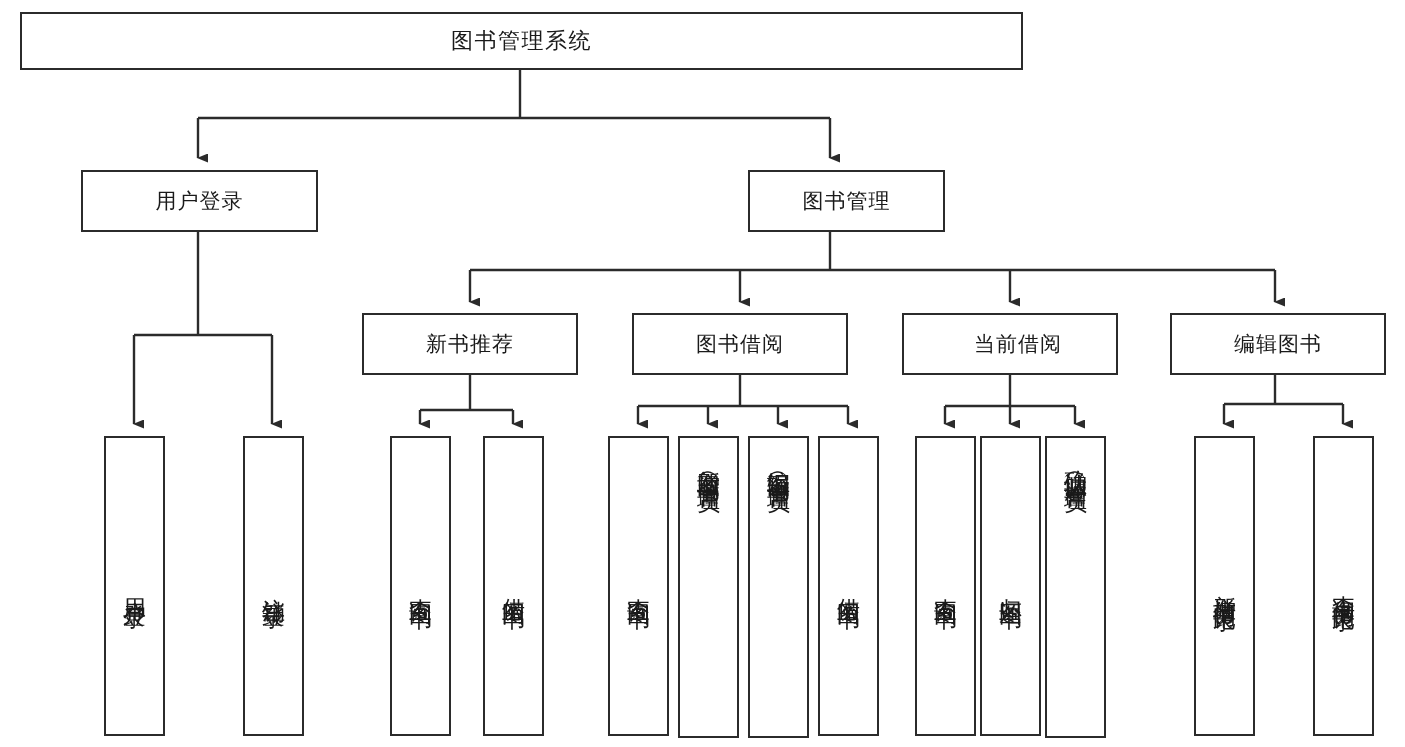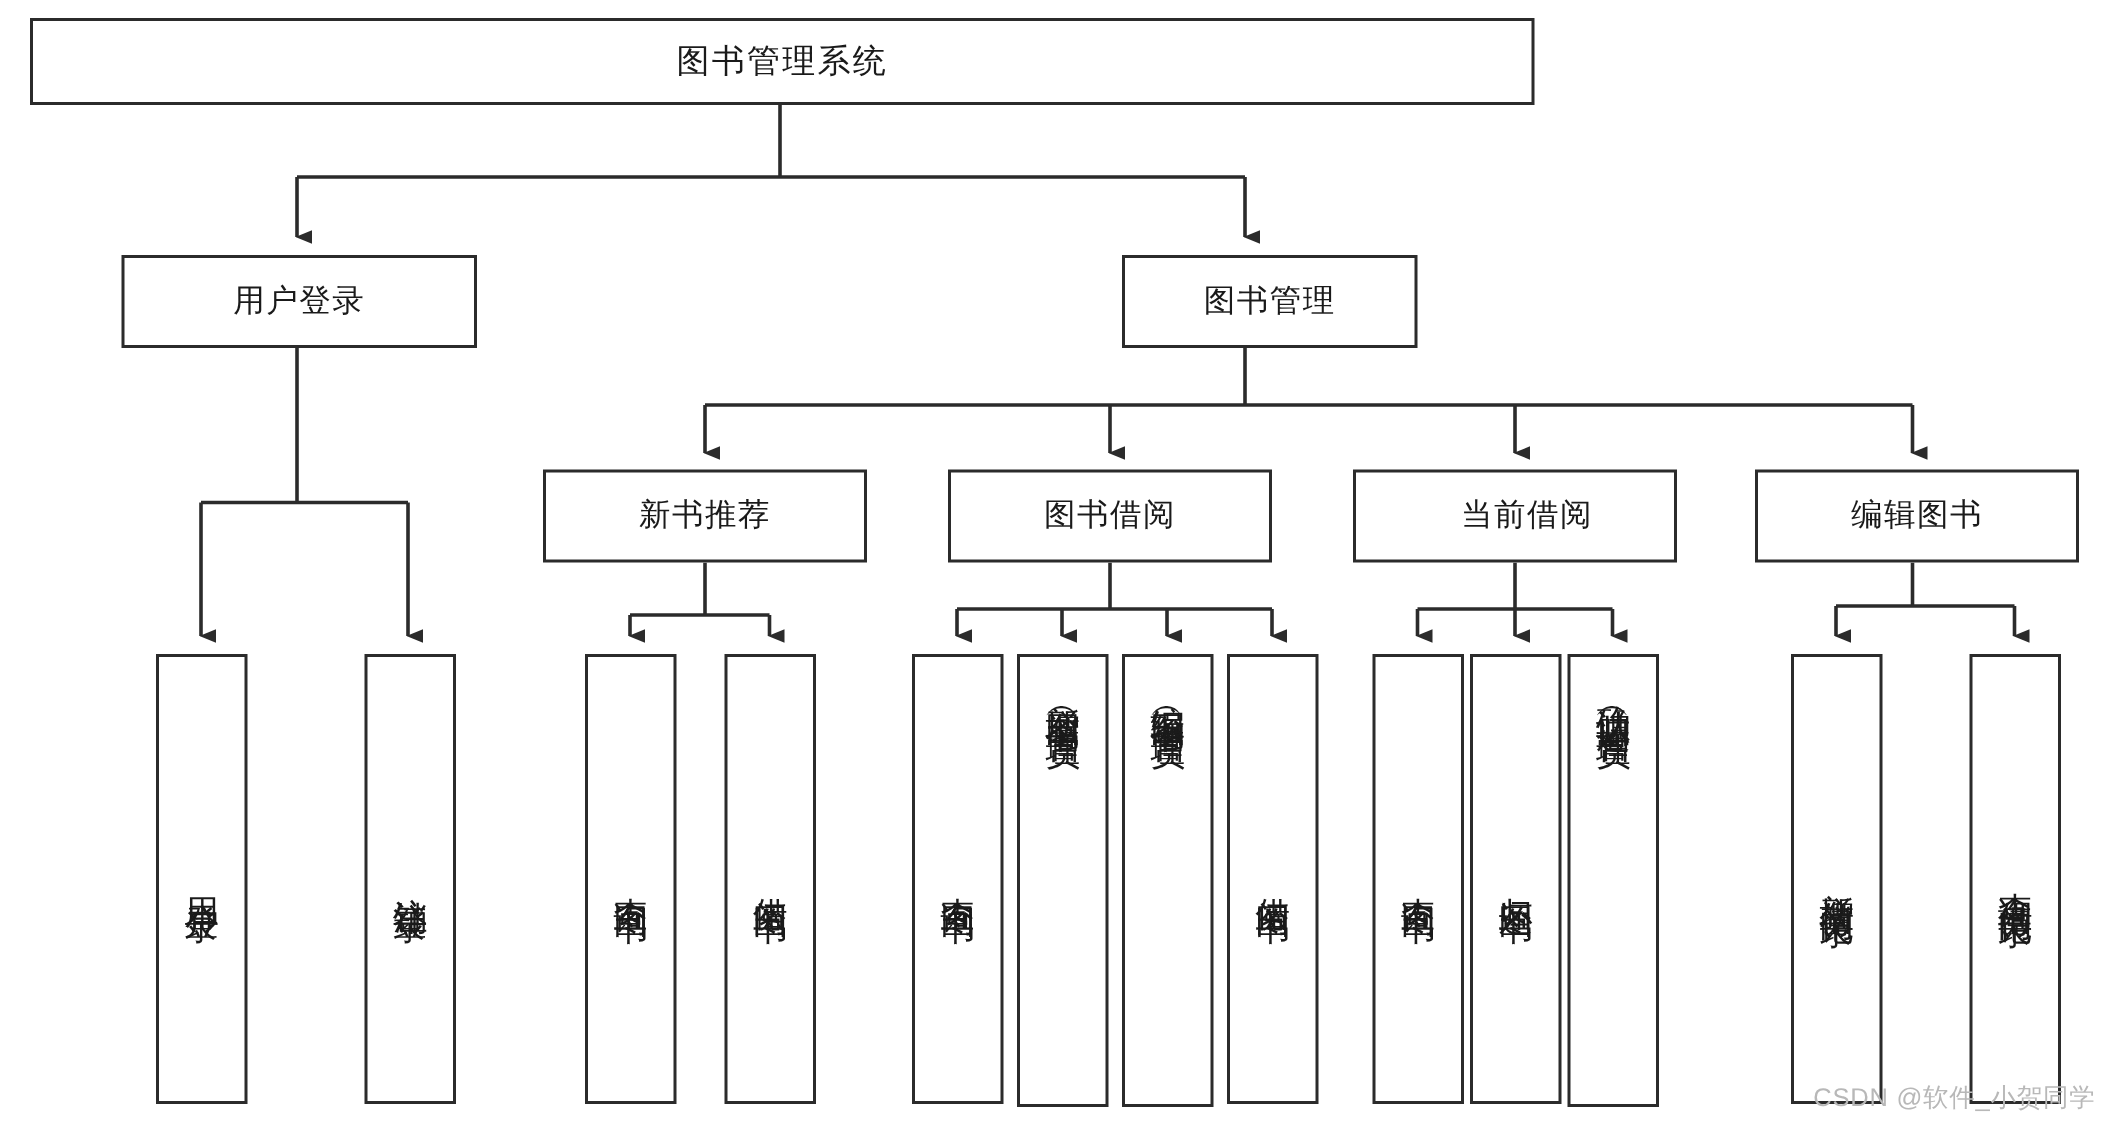--- a/index.html
+++ b/index.html
@@ -195,15 +195,14 @@
     <span class="label">确认归还（管理员）</span>
   </div>
 
   <div class="node vert mid" style="left:1194px; top:436px; width:61px; height:300px;">
     <span class="label">新增借阅记录</span>
   </div>
   <div class="node vert mid" style="left:1313px; top:436px; width:61px; height:300px;">
     <span class="label">查询借阅记录</span>
   </div>
 
-  <div class="watermark">CSDN @软件_小贺同学</div>
 
 </div>
 
 </body></html>

